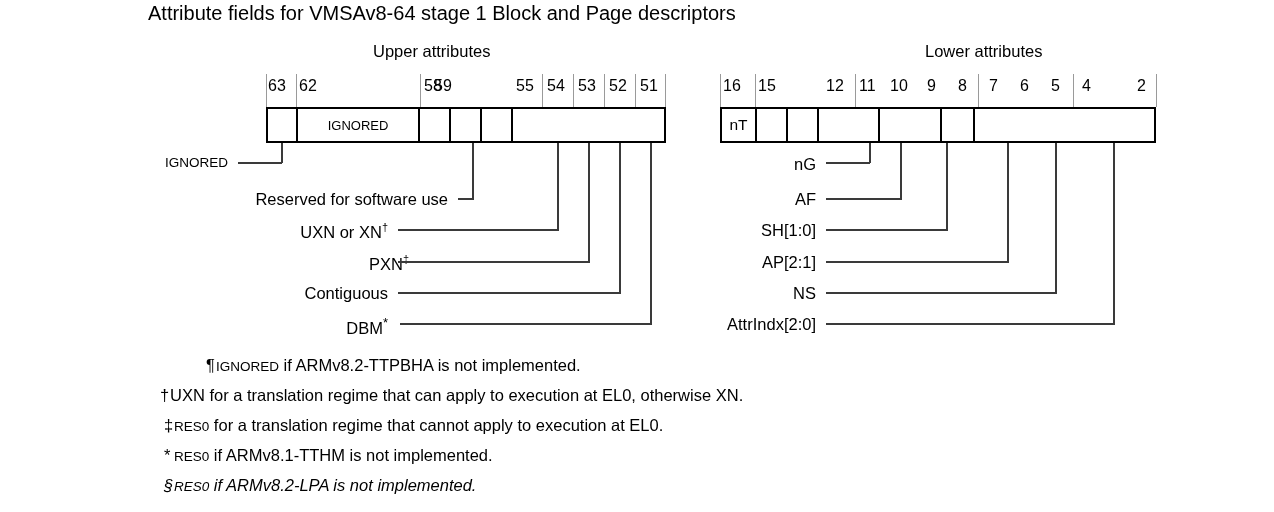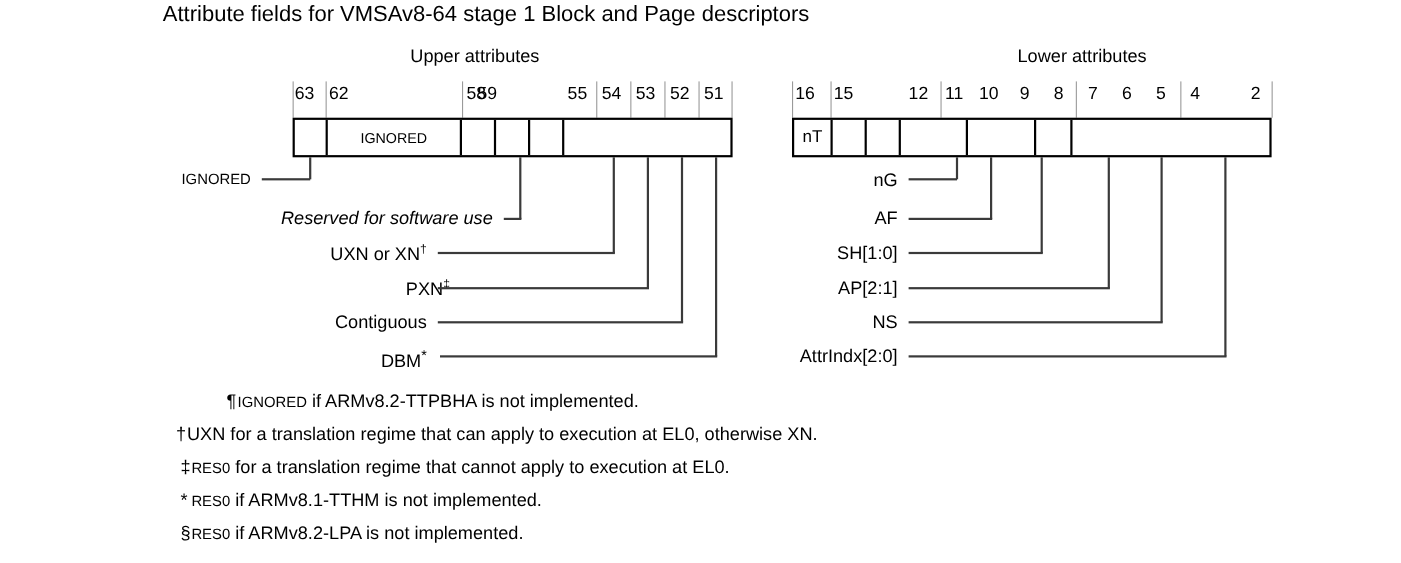--- a/index.html
+++ b/index.html
@@ -136,21 +136,21 @@
       <span class="fname"></span>
     </div>
 </div>
 
 <div>
 
   <div class="callout smallcaps" style="left:0px;width:228px;top:156px;">IGNORED</div>
   <div class="lh" style="left:238px;top:162px;width:44px;"></div>
   <div class="lv" style="left:281px;top:143px;height:20px;"></div>
 
-  <div class="callout" style="left:0px;width:448px;top:191px;font-style:italic;">Reserved for software use</div>
+  <div class="callout" style="left:0px;width:448px;top:191px;">Reserved for software use</div>
   <div class="lh" style="left:458px;top:198px;width:16px;"></div>
   <div class="lv" style="left:472px;top:143px;height:56px;"></div>
 
   <div class="callout" style="left:0px;width:388px;top:222px;"><span>UXN or XN</span><sup>†</sup></div>
   <div class="lh" style="left:398px;top:229px;width:161px;"></div>
   <div class="lv" style="left:557px;top:143px;height:87px;"></div>
 
   <div class="callout" style="left:0px;width:388px;top:254px;padding-left:21px;"><span>PXN</span><sup>‡</sup></div>
   <div class="lh" style="left:398px;top:261px;width:192px;"></div>
   <div class="lv" style="left:588px;top:143px;height:119px;"></div>
@@ -197,16 +197,16 @@
   </div>
   <div class="fn" style="left:160px;top:387px;">
     <span class="mark">†</span><span class="sc"></span><span>UXN for a translation regime that can apply to execution at EL0, otherwise XN.</span>
   </div>
   <div class="fn" style="left:164px;top:417px;">
     <span class="mark">‡</span><span class="sc">RES0</span><span> for a translation regime that cannot apply to execution at EL0.</span>
   </div>
   <div class="fn" style="left:164px;top:447px;">
     <span class="mark">*</span><span class="sc">RES0</span><span> if ARMv8.1-TTHM is not implemented.</span>
   </div>
-  <div class="fn" style="left:164px;top:477px;">
+  <div class="fn" style="left:164px;top:477px;font-style:italic;">
     <span class="mark">§</span><span class="sc">RES0</span><span> if ARMv8.2-LPA is not implemented.</span>
   </div>
 </div>
 
 </body></html>

